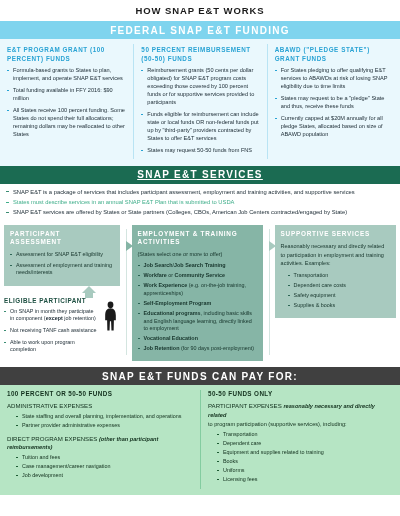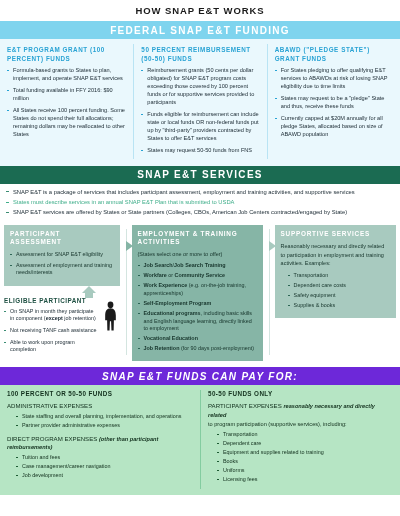--- a/index.html
+++ b/index.html
@@ -24,22 +24,22 @@
   
   .banner {
     text-align: center;
     color: #ffffff;
     font-size: 10px;
     font-weight: bold;
     letter-spacing: 1.3px;
     padding: 3.5px 0 3.5px 0;
   }
   .banner-blue  { background: #7fd4ee; }
-  .banner-green { background: #1b6b52; }
-  .banner-mint  { background: #6d28d9; font-style: italic; }
+  .banner-green { background: #1b6b52; text-decoration: underline; }
+  .banner-mint  { background: #404040; }
 
   
   .sec-funding { background: #eaf8fd; padding: 5px 0 7px 0; }
   .cols3 { display: flex; align-items: stretch; }
   .col3 { width: 33.333%; padding: 1px 7px 0 7px; position: relative; }
   .col3 + .col3 { border-left: 1px solid #b9e4f4; }
   .col-head {
     color: #29a3d4;
     font-size: 6.3px;
     font-weight: bold;

